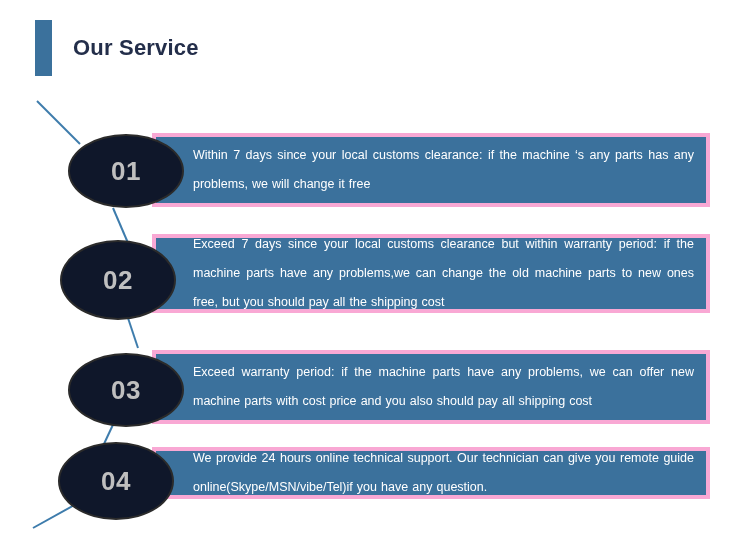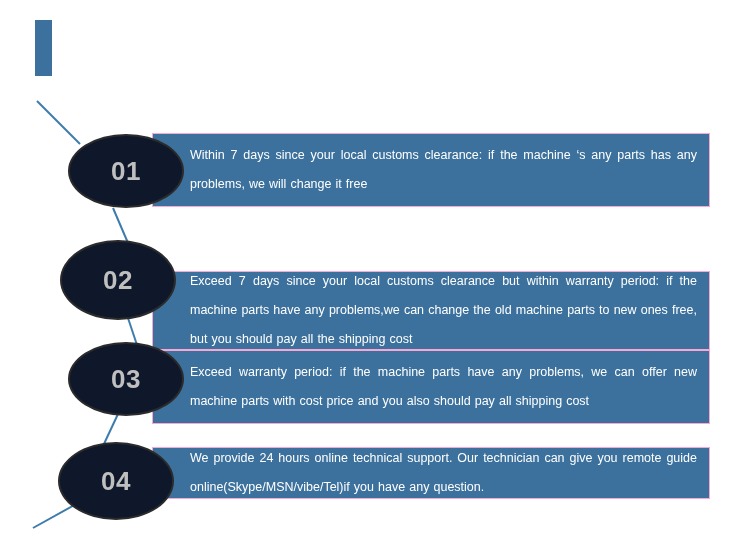--- a/index.html
+++ b/index.html
@@ -58,21 +58,21 @@
   }
 
   
   .row {
     position: absolute;
   }
 
   .bar {
     position: absolute;
     background: #3B719C;
-    border: 1px solid #f9a8d4;
+    border: 4px solid #f9a8d4;
     box-sizing: border-box;
     display: flex;
     align-items: center;
   }
   .bar-text {
     color: #FFFFFF;
     font-size: 12.5px;
     line-height: 29px;
     padding-left: 37px;
     padding-right: 12px;
@@ -97,36 +97,37 @@
     font-size: 26px;
     font-weight: bold;
     letter-spacing: 0.5px;
     line-height: 1;
   }
 
   
   #row-1 .bar   { left: 152px; top: 133px; width: 558px; height: 74px; }
   #row-1 .circle{ left: 68px;  top: 134px; width: 116px; height: 74px; }
 
-  #row-2 .bar   { left: 152px; top: 234px; width: 558px; height: 79px; margin-top: 37px; }
+  #row-2 .bar   { left: 152px; top: 234px; width: 558px; height: 79px; }
   #row-2 .circle{ left: 60px;  top: 240px; width: 116px; height: 80px; }
 
   #row-3 .bar   { left: 152px; top: 350px; width: 558px; height: 74px; }
-  #row-3 .circle{ left: 68px;  top: 342px; width: 116px; height: 74px; text-align: right; }
+  #row-3 .circle{ left: 68px;  top: 353px; width: 116px; height: 74px; text-align: right; }
 
   #row-4 .bar   { left: 152px; top: 447px; width: 558px; height: 52px; }
   #row-4 .circle{ left: 58px;  top: 442px; width: 116px; height: 78px; }
 </style>
 </head>
 <body>
 
 <div id="stage">
 
   <div class="title-block">
     <div class="title-accent"></div>
+    <div class="title-text">Our Service</div>
   </div>
 
   <svg id="connectors" viewBox="0 0 750 544" width="750" height="544" xmlns="http://www.w3.org/2000/svg">
     <line x1="37" y1="101" x2="80" y2="144" stroke="#3E7CAC" stroke-width="2"></line>
     <line x1="113" y1="208" x2="128" y2="243" stroke="#3E7CAC" stroke-width="2"></line>
     <line x1="128" y1="318" x2="138" y2="348" stroke="#3E7CAC" stroke-width="2"></line>
     <line x1="118" y1="414" x2="103" y2="446" stroke="#3E7CAC" stroke-width="2"></line>
     <line x1="78" y1="503" x2="33" y2="528" stroke="#3E7CAC" stroke-width="2"></line>
   </svg>
 

